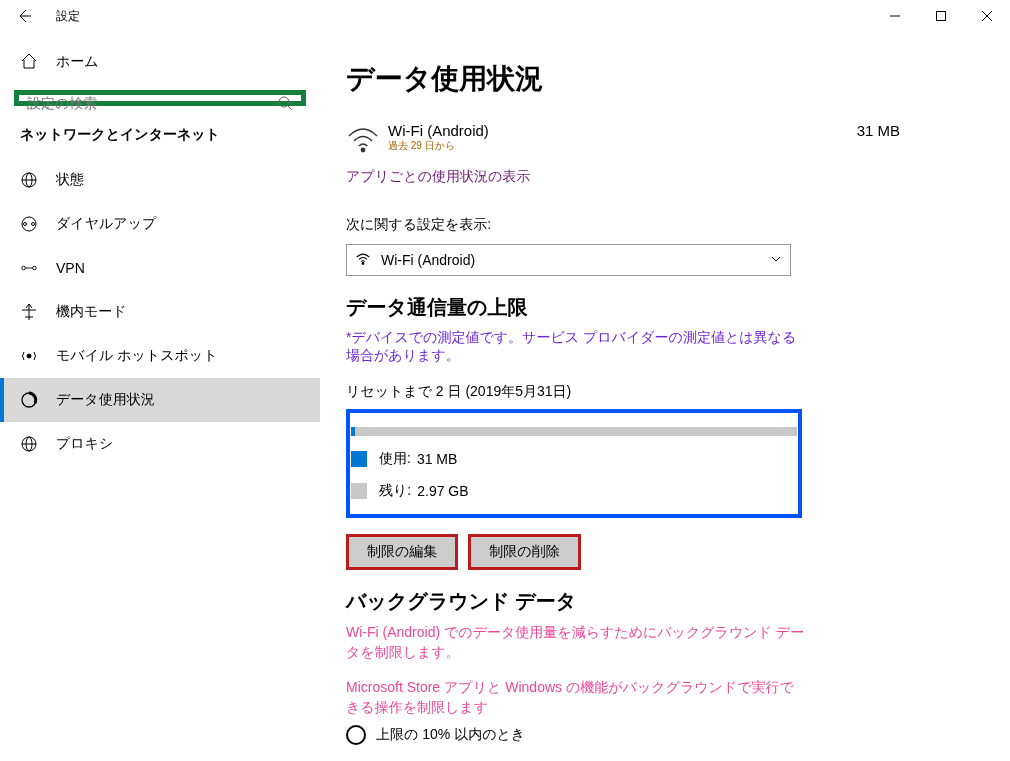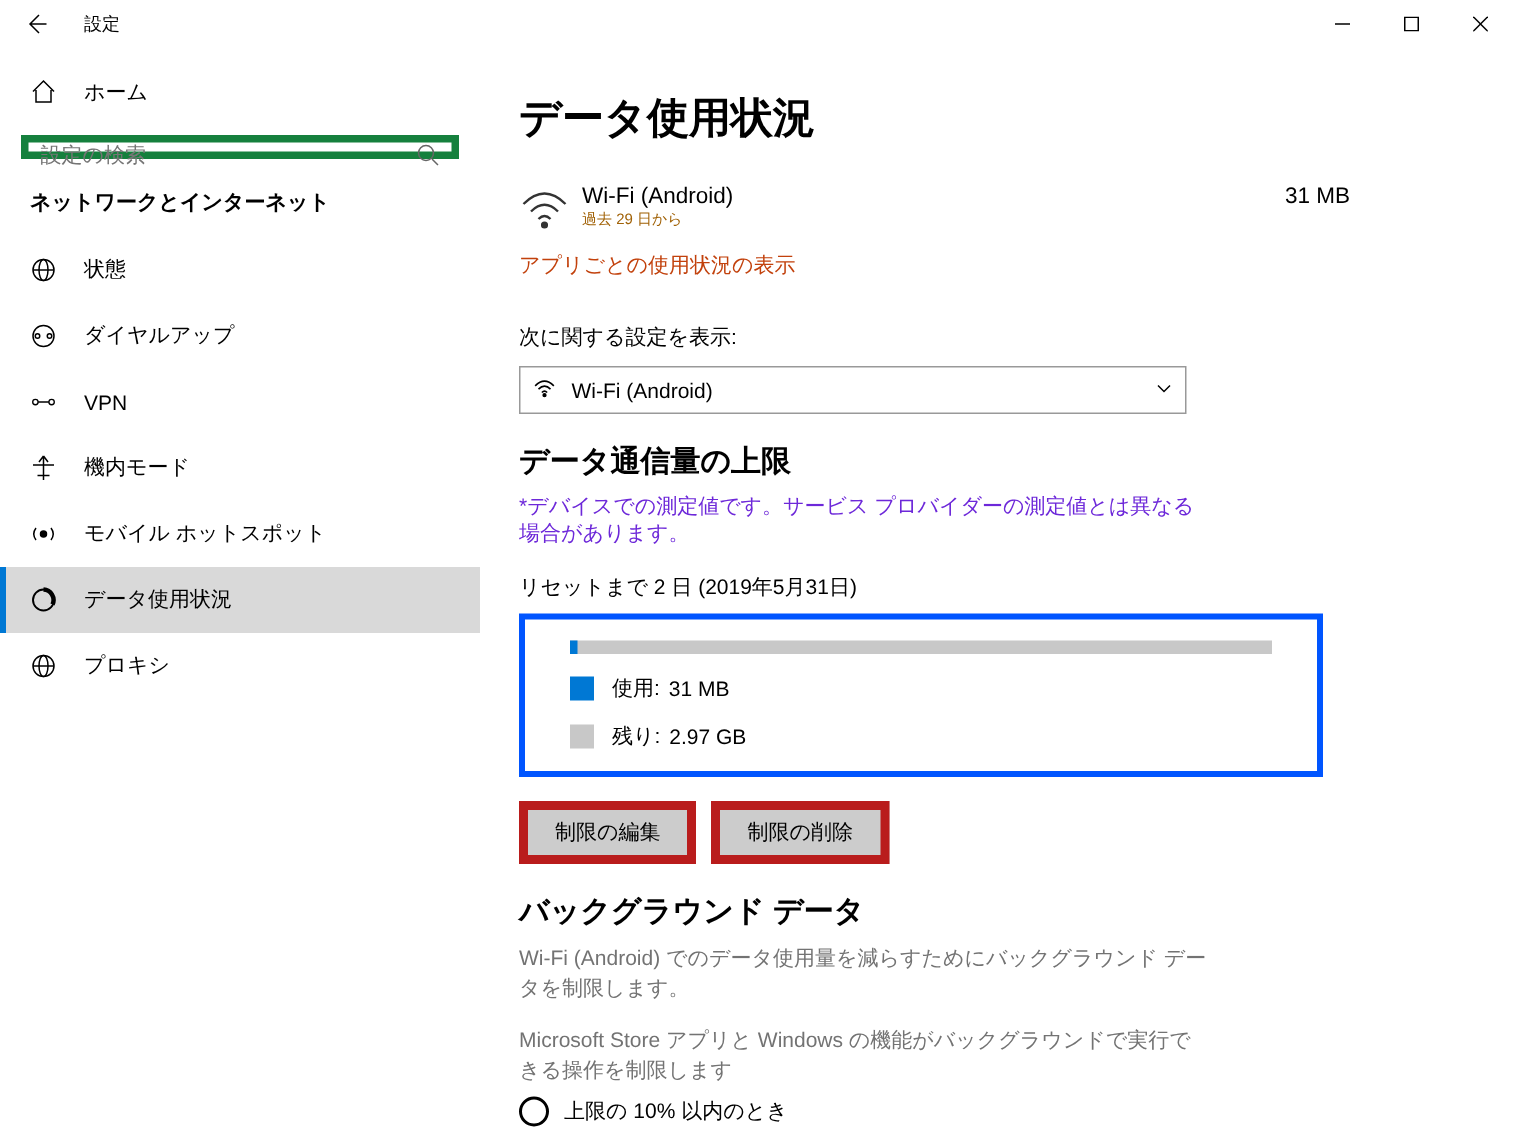--- a/index.html
+++ b/index.html
@@ -106,21 +106,21 @@
 
   .overview {
     display:flex; align-items:flex-start;
     margin-top: 10px;
   }
   .overview .wifi-icon { width:34px; height:34px; margin-right:8px; display:flex; align-items:center; justify-content:center; }
   .overview .lines .line1 { font-size:15px; }
   .overview .lines .line2 { color:#a16207; font-size:10px; }
   .overview .amount { margin-left:auto; padding-right:70px; font-size:15px; }
 
-  .link { color:#c2410c; margin-top:12px; display:inline-block; cursor:pointer; font-size:14px; }
+  .link { color:#701a75; margin-top:12px; display:inline-block; cursor:pointer; font-size:14px; }
 
   .show-for {
     margin-top: 30px; margin-bottom:10px;
     font-size: 14px;
   }
   .dropdown {
     border:1px solid #999;
     width: 445px; height: 32px;
     display:flex; align-items:center;
     padding: 0 8px; gap:10px;
@@ -128,45 +128,45 @@
     background:#fff;
   }
   .dropdown .label { flex:1; font-size:14px; }
 
   .note { color:#6d28d9; font-size:14px; margin-top:6px; max-width:460px; }
   .reset { font-size:14px; margin-top:18px; }
 
   .highlight-box {
     border: 4px solid #0055ff;
     margin-top: 8px;
-    padding: 14px 30px;
-    width: 536px;
+    padding: 14px 1px;
+    width: 456px;
   }
   .bar-track {
     background:#c8c8c8; height:9px; position:relative;
   }
   .bar-fill {
     background:#0078d4; height:100%; width:1%;
   }
   .legend-row {
     display:flex; align-items:center; gap:12px;
     margin-top:14px; font-size:14px;
   }
   .legend-swatch { width:16px; height:16px; }
   .legend-swatch.used { background:#0078d4; }
   .legend-swatch.remain { background:#c8c8c8; }
 
   .btn-row { display:flex; gap:10px; margin-top:16px; }
   .btn {
-    border:6px solid #b91c1c; background:#ccc;
+    border:3px solid #b91c1c; background:#ccc;
     padding: 6px 18px; font-size:14px; cursor:pointer;
     font-family: inherit;
   }
 
-  .bg-desc { font-size:14px; color:#737373; max-width:460px; margin-top:6px; line-height:1.4; }
+  .bg-desc { font-size:14px; color:#ec4899; max-width:460px; margin-top:6px; line-height:1.4; }
   .radio-row {
     display:flex; align-items:center; gap:10px; margin-top:8px; cursor:pointer; font-size:14px;
   }
   .radio-circle {
     width:20px; height:20px; border:2px solid #000; border-radius:50%;
   }
 </style>
 </head>
 <body>
 

